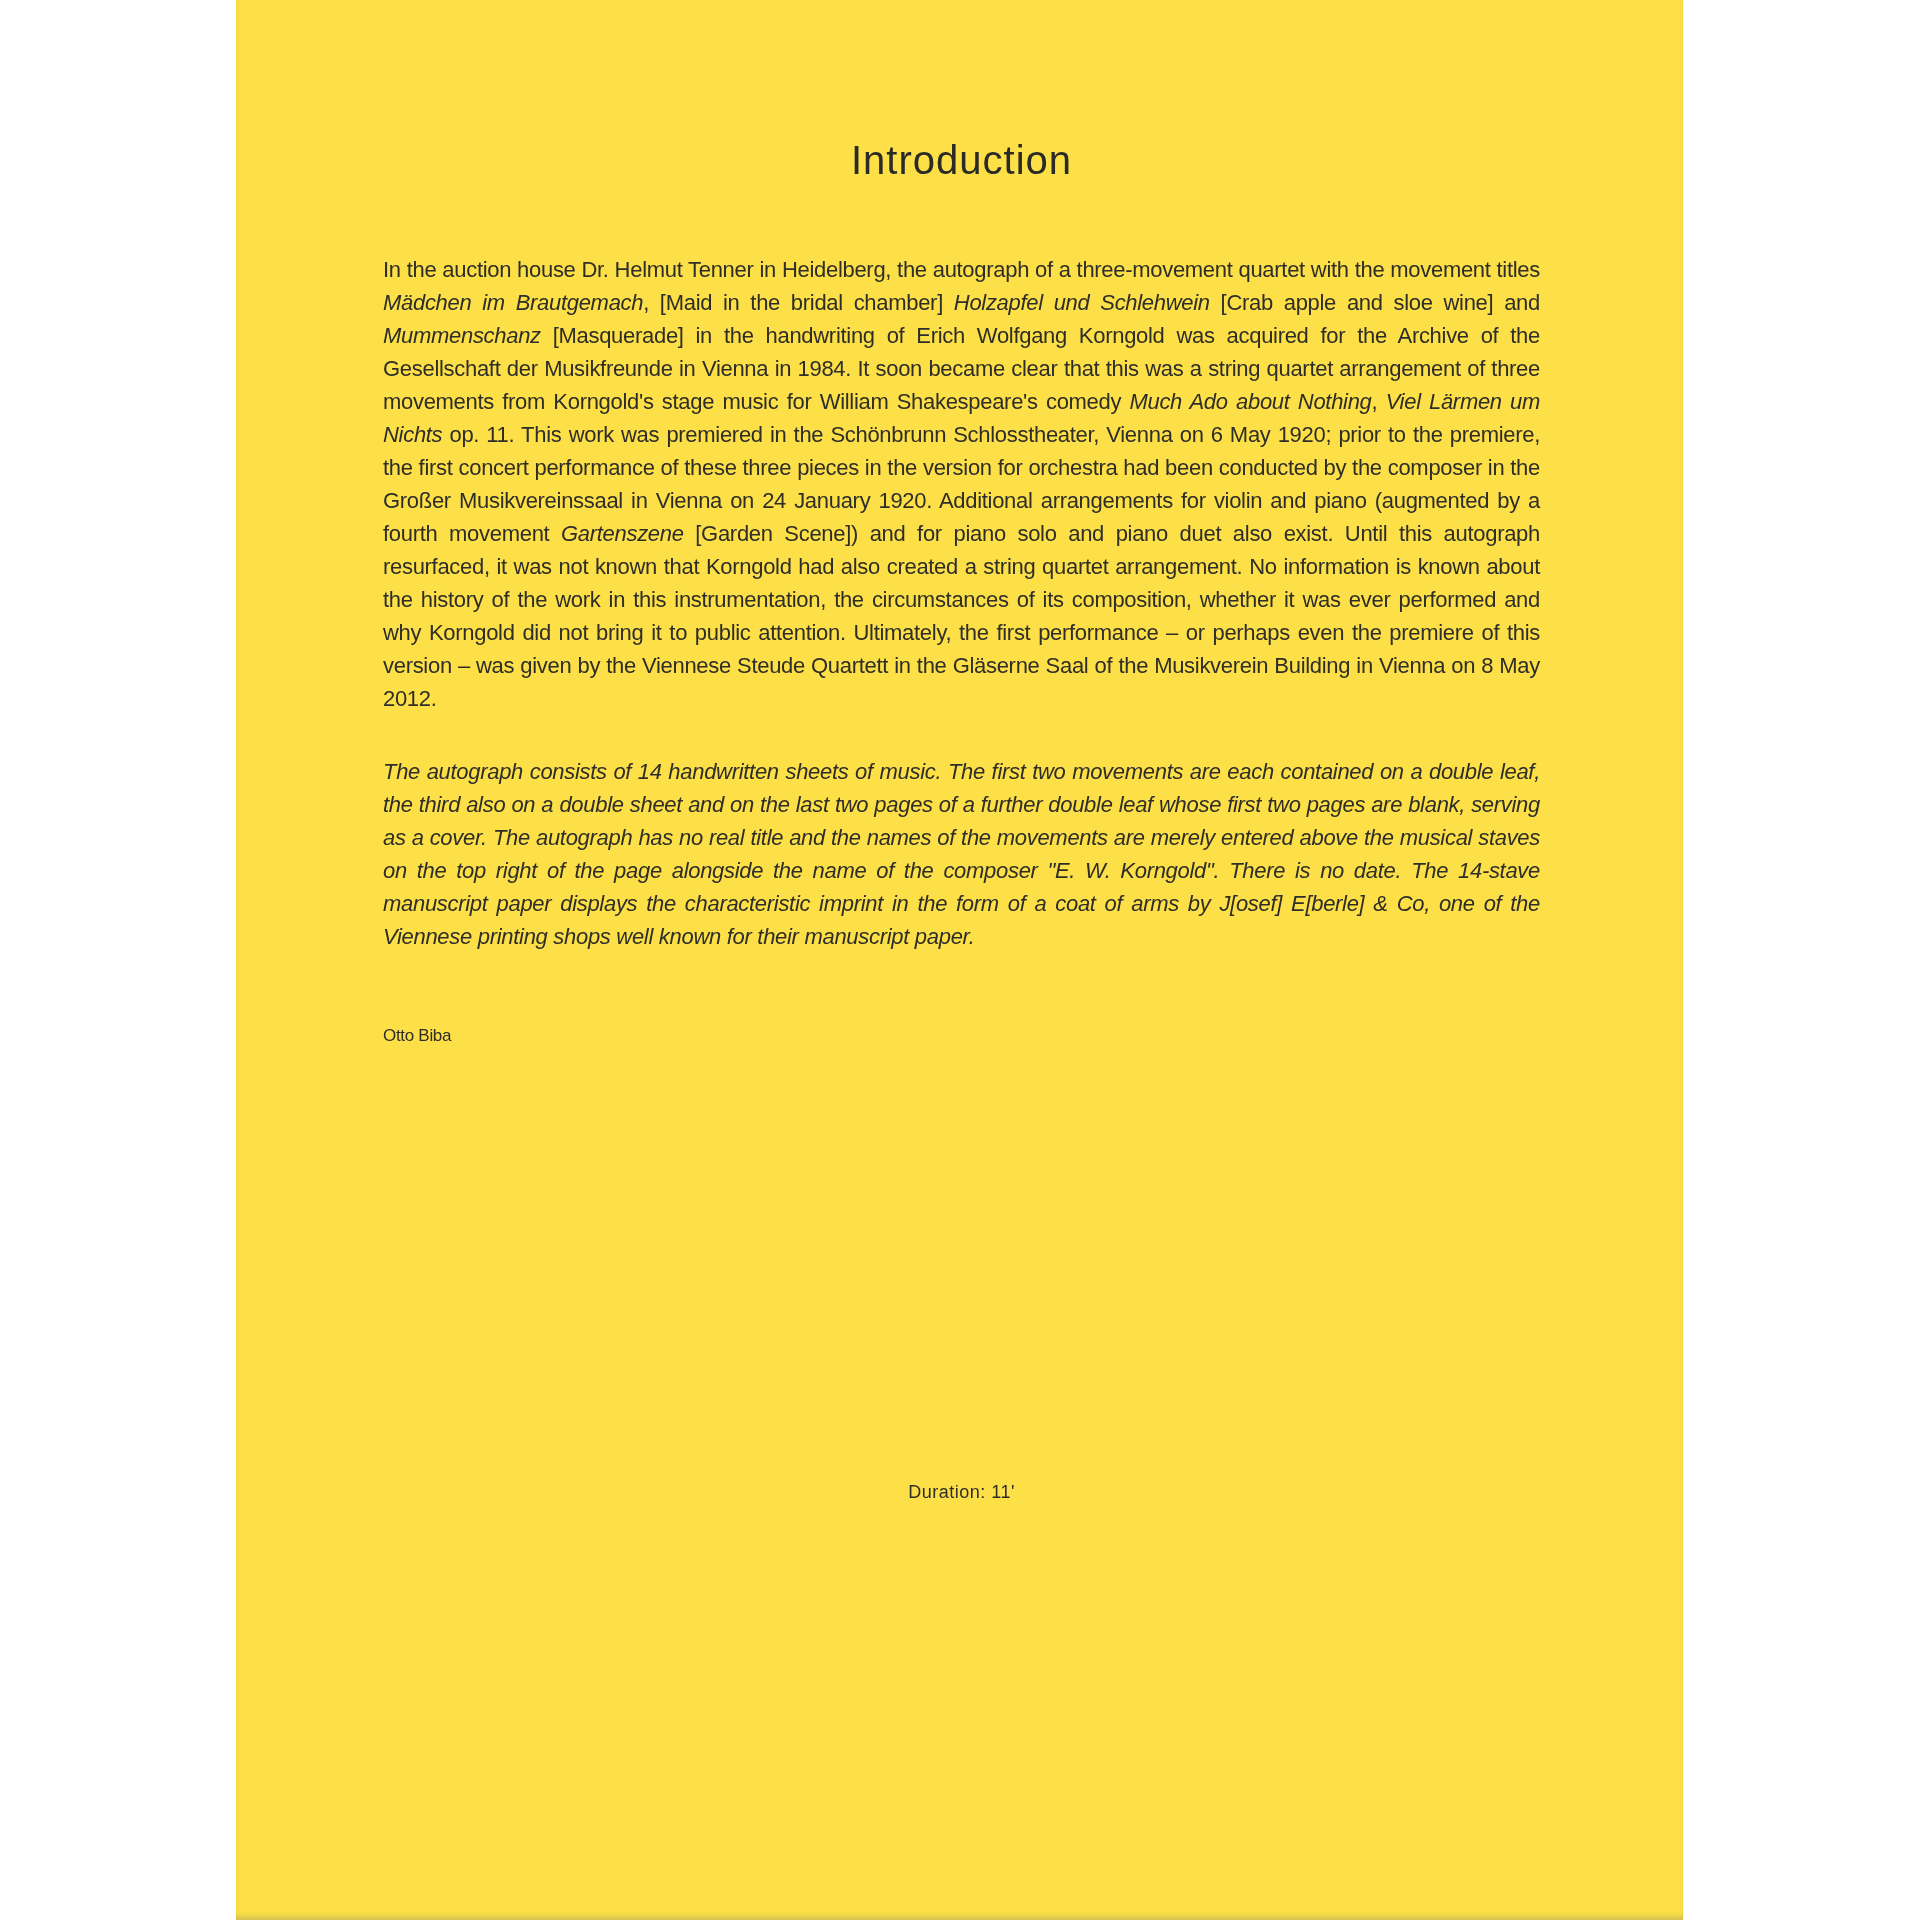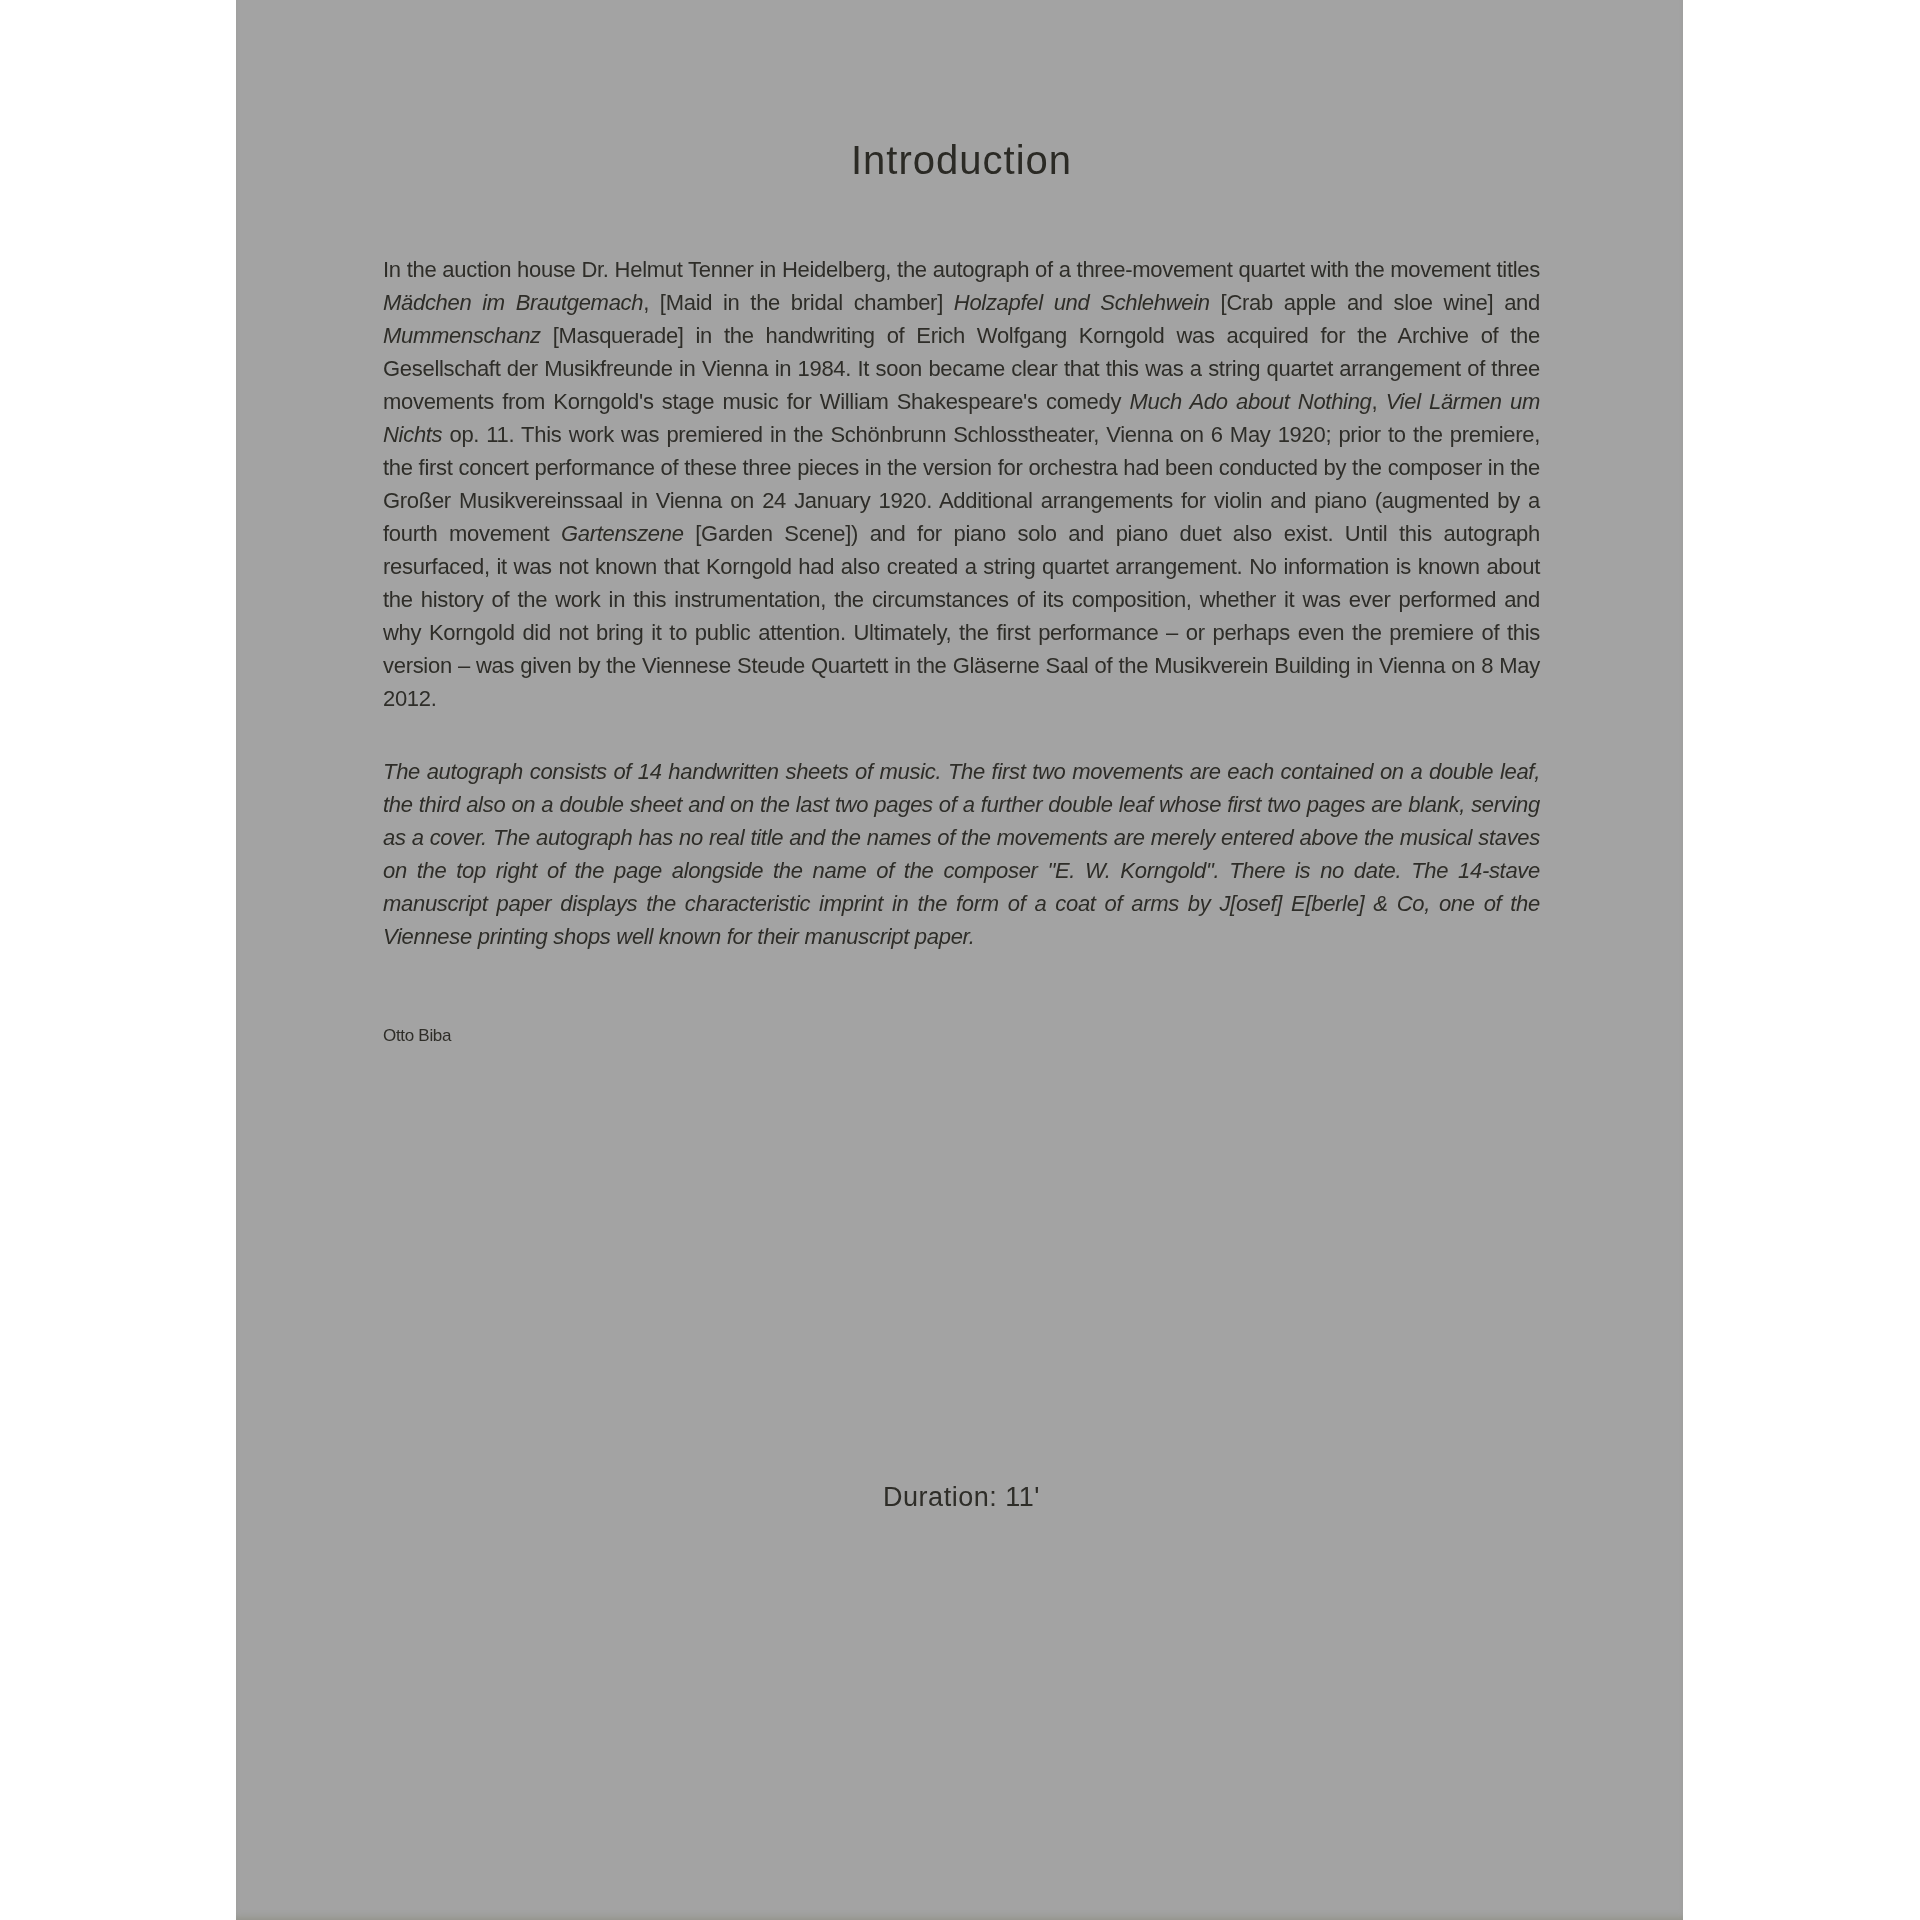--- a/index.html
+++ b/index.html
@@ -16,21 +16,21 @@
     width: 1920px;
     height: 1920px;
     background: #ffffff;
   }
   .sheet {
     position: absolute;
     left: 236px;
     top: 0;
     width: 1447px;
     height: 1920px;
-    background: #a3a3a3;
+    background: #fde047;
     box-shadow: inset 0 -6px 7px -4px rgba(125, 125, 102, 0.45);
   }
   .content {
     position: absolute;
     left: 147px;
     top: 138px;
     width: 1157px;
     color: #2e2d28;
   }
   .page-title {
@@ -60,21 +60,21 @@
     font-size: 17px;
     line-height: 37px;
     letter-spacing: -0.3px;
   }
   .duration {
     position: absolute;
     left: 147px;
     top: 1482px;
     width: 1157px;
     text-align: center;
-    font-size: 27px;
+    font-size: 18px;
     letter-spacing: 0.5px;
     color: #2e2d28;
   }
 </style>
 </head>
 <body>
 
 <div class="canvas">
   <div class="sheet">
     <div class="content">

